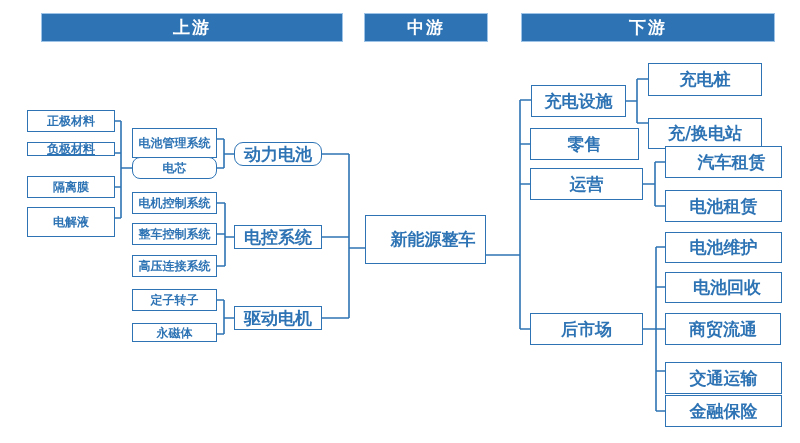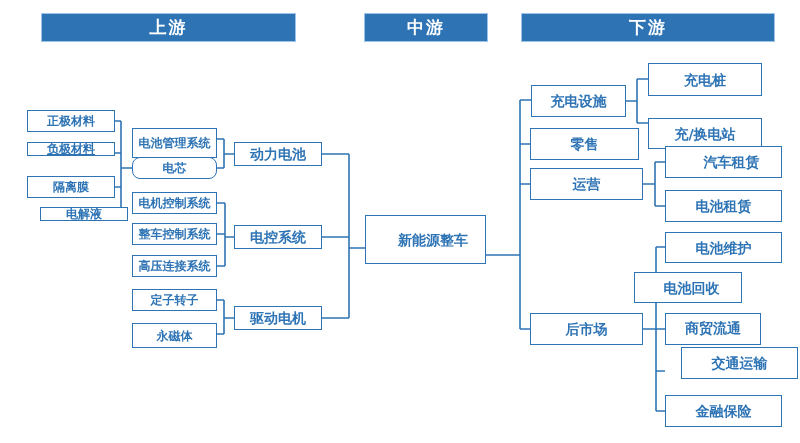--- a/index.html
+++ b/index.html
@@ -15,63 +15,63 @@
     overflow:hidden;
   }
   .wires{position:absolute;left:0;top:0;width:800px;height:443px;}
   .banner{
     position:absolute;top:13px;height:29px;
     background:var(--banner-fill);color:var(--banner-text);
     border:1px solid #9DC3E6;box-sizing:border-box;
     display:flex;align-items:center;justify-content:center;
     font-size:17px;font-weight:bold;letter-spacing:2px;
   }
-  #banner-up{left:41px;width:255px;}
+  #banner-up{left:41px;width:302px;}
   #banner-mid{left:364px;width:124px;}
   #banner-down{left:521px;width:254px;}
   .box{
     position:absolute;box-sizing:border-box;background:var(--background);
     border:1.5px solid var(--accent);color:var(--accent);
     display:flex;align-items:center;justify-content:center;
     font-weight:bold;font-size:12px;line-height:1;white-space:nowrap;
   }
-  .box.lg{font-size:14px;}
+  .box.lg{font-size:17px;}
   
   #b-cathode          {left:27px; top:110px;width:88px; height:22px;}
   #b-anode            {left:27px; top:142px;width:88px; height:14px;text-decoration:underline;}
   #b-separator        {left:27px; top:176px;width:88px; height:22px;}
-  #b-electrolyte      {left:40px; top:207px;width:88px; height:14px;}
+  #b-electrolyte      {left:27px; top:207px;width:88px; height:30px;}
   
   #b-bms              {left:132px;top:128px;width:85px; height:30px;}
   #b-cell             {left:132px;top:157px;width:85px; height:22px;border-radius:8px;}
   #b-motor-control    {left:132px;top:192px;width:85px; height:22px;}
   #b-vehicle-control  {left:132px;top:223px;width:85px; height:22px;}
   #b-hv-connection    {left:132px;top:255px;width:85px; height:22px;}
   #b-stator-rotor     {left:132px;top:289px;width:85px; height:22px;}
-  #b-permanent-magnet {left:132px;top:323px;width:85px; height:25px;}
+  #b-permanent-magnet {left:132px;top:323px;width:85px; height:19px;}
   
-  #b-power-battery    {left:234px;top:142px;width:88px; height:24px;}
+  #b-power-battery    {left:234px;top:142px;width:88px; height:24px;border-radius:9px;}
   #b-e-control        {left:234px;top:225px;width:88px; height:24px;}
   #b-drive-motor      {left:234px;top:306px;width:88px; height:24px;}
   
   #b-nev              {left:365px;top:215px;width:121px;height:49px;padding-left:15px;}
   
   #b-charging-facility{left:531px;top:85px; width:95px; height:32px;}
   #b-retail           {left:530px;top:128px;width:109px;height:32px;}
   #b-operation        {left:530px;top:168px;width:113px;height:32px;}
   #b-aftermarket      {left:530px;top:313px;width:113px;height:32px;}
   
   #b-charging-pile    {left:648px;top:63px; width:114px;height:33px;}
   #b-swap-station     {left:648px;top:118px;width:114px;height:31px;}
   #b-car-rental       {left:665px;top:146px;width:117px;height:32px;padding-left:16px;}
   #b-battery-rental   {left:665px;top:190px;width:117px;height:32px;}
   #b-battery-maint    {left:665px;top:232px;width:117px;height:31px;}
-  #b-battery-recycle  {left:634px;top:272px;width:108px;height:31px;padding-left:7px;}
-  #b-commerce         {left:665px;top:313px;width:96px;height:32px;font-family:Liberation Serif, serif;}
-  #b-transportation   {left:665px;top:347px;width:117px;height:32px;margin-left:16px;}
+  #b-battery-recycle  {left:665px;top:272px;width:117px;height:31px;padding-left:7px;}
+  #b-commerce         {left:665px;top:313px;width:116px;height:32px;font-family:Liberation Serif, serif;}
+  #b-transportation   {left:665px;top:362px;width:117px;height:32px;}
   #b-finance          {left:665px;top:395px;width:117px;height:32px;}
 </style>
 </head>
 <body>
 
 <div class="stage">
 
   <svg class="wires" viewBox="0 0 800 443" xmlns="http://www.w3.org/2000/svg">
     <g fill="none" stroke="#2E74B5" stroke-width="1.6">
 

